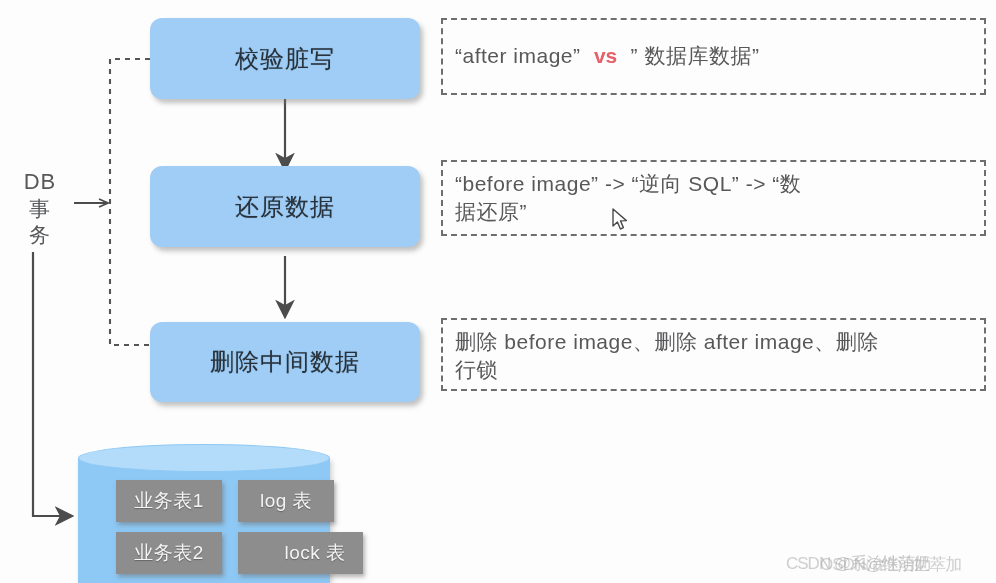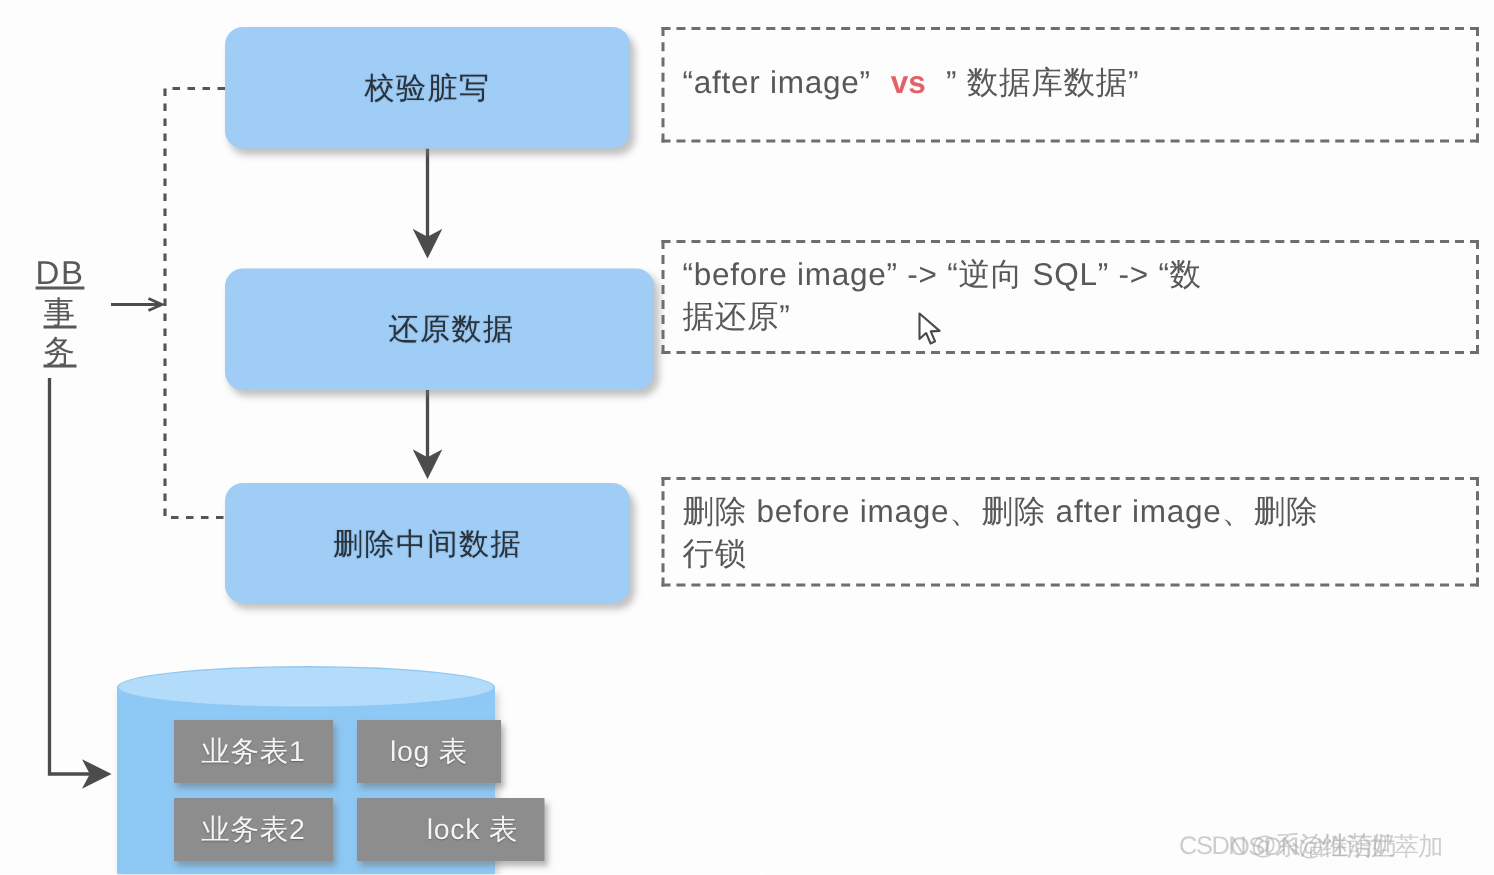--- a/index.html
+++ b/index.html
@@ -22,21 +22,21 @@
   .flow-box {
     position: absolute;
     background: #9fcdf5;
     border-radius: 12px;
     box-shadow: 3px 4px 5px rgba(120,120,120,0.45);
     display: flex;
     align-items: center;
     justify-content: center;
   }
   .flow-box .flow-label {
-    font-size: 20px;
+    font-size: 24px;
     color: #27323c;
     letter-spacing: 1px;
     font-weight: 500;
     text-shadow: 0 0 1px rgba(40,50,60,0.35);
   }
 
   
   .note-box {
     position: absolute;
     border: 2px dashed #6e6e6e;
@@ -62,21 +62,20 @@
   #db-label {
     position: absolute;
     left: 14px;
     top: 168px;
     width: 52px;
     text-align: center;
     font-size: 22px;
     color: #57585a;
     line-height: 1.25;
     letter-spacing: 1px;
-    text-decoration: underline;
   }
   #db-label .cn {
     display: block;
     font-size: 21px;
   }
 
   
   #cylinder {
     position: absolute;
     left: 78px;
@@ -187,21 +186,21 @@
   <div id="db-label">
     <span>DB</span>
     <span class="cn">事</span>
     <span class="cn">务</span>
   </div>
 
   <div class="flow-box" style="left:150px; top:18px; width:270px; height:81px;">
     <span class="flow-label">校验脏写</span>
   </div>
 
-  <div class="flow-box" style="left:150px; top:179px; width:270px; height:81px;padding-left:16px;">
+  <div class="flow-box" style="left:150px; top:166px; width:270px; height:81px;">
     <span class="flow-label">还原数据</span>
   </div>
 
   <div class="flow-box" style="left:150px; top:322px; width:270px; height:80px;">
     <span class="flow-label">删除中间数据</span>
   </div>
 
   <div class="note-box" style="left:441px; top:18px; width:545px; height:77px; align-items:center;">
     <div class="note-text">
       <span>“after  image”</span>

